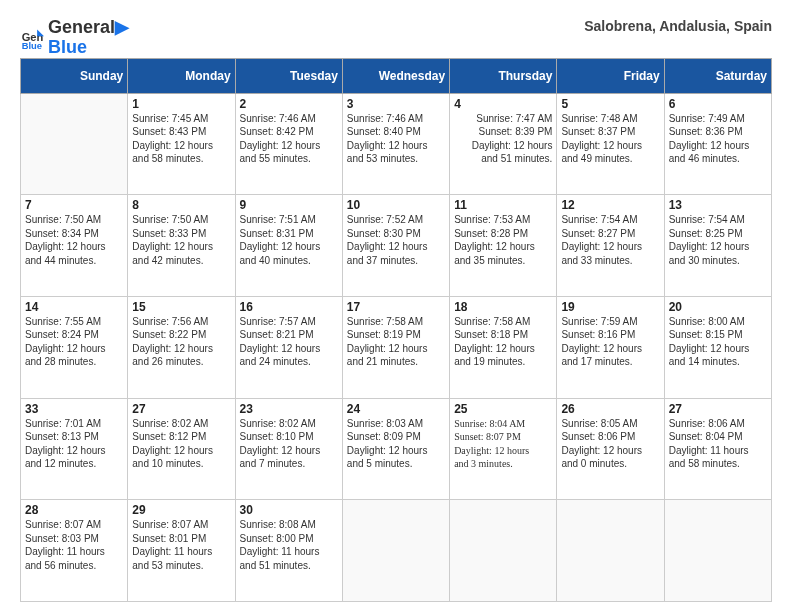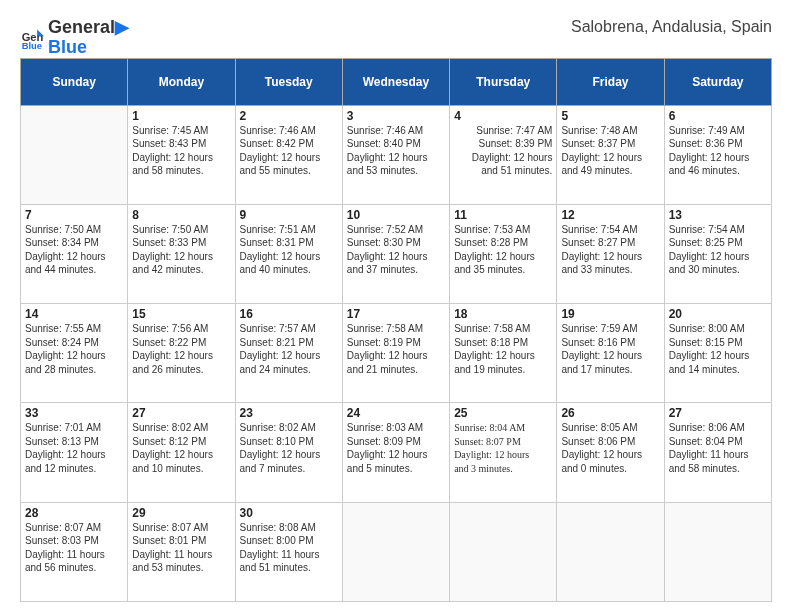--- a/index.html
+++ b/index.html
@@ -43,36 +43,37 @@
     .title-block {
       text-align: right;
     }
     .month-title {
       font-size: 32px;
       font-weight: bold;
       color: #222;
       line-height: 1.1;
     }
     .subtitle {
-      font-size: 16px;
+      font-size: 14px;
       color: #444;
+      font-weight: bold;
     }
     .calendar {
       width: 100%;
       border-collapse: collapse;
       flex: 1;
       table-layout: fixed;
     }
     .calendar thead tr th {
       background: #1a56a0;
       color: #fff;
       font-size: 12px;
       font-weight: bold;
-      padding: 16px 4px;
-      text-align: center;
+      padding: 10px 4px;
+      text-align: right;
       border: 1px solid #aaa;
     }
     .calendar tbody tr td {
       border: 1px solid #ccc;
       vertical-align: top;
       padding: 3px 4px 3px 4px;
       font-size: 9.5px;
       color: #333;
       height: 78px;
     }

